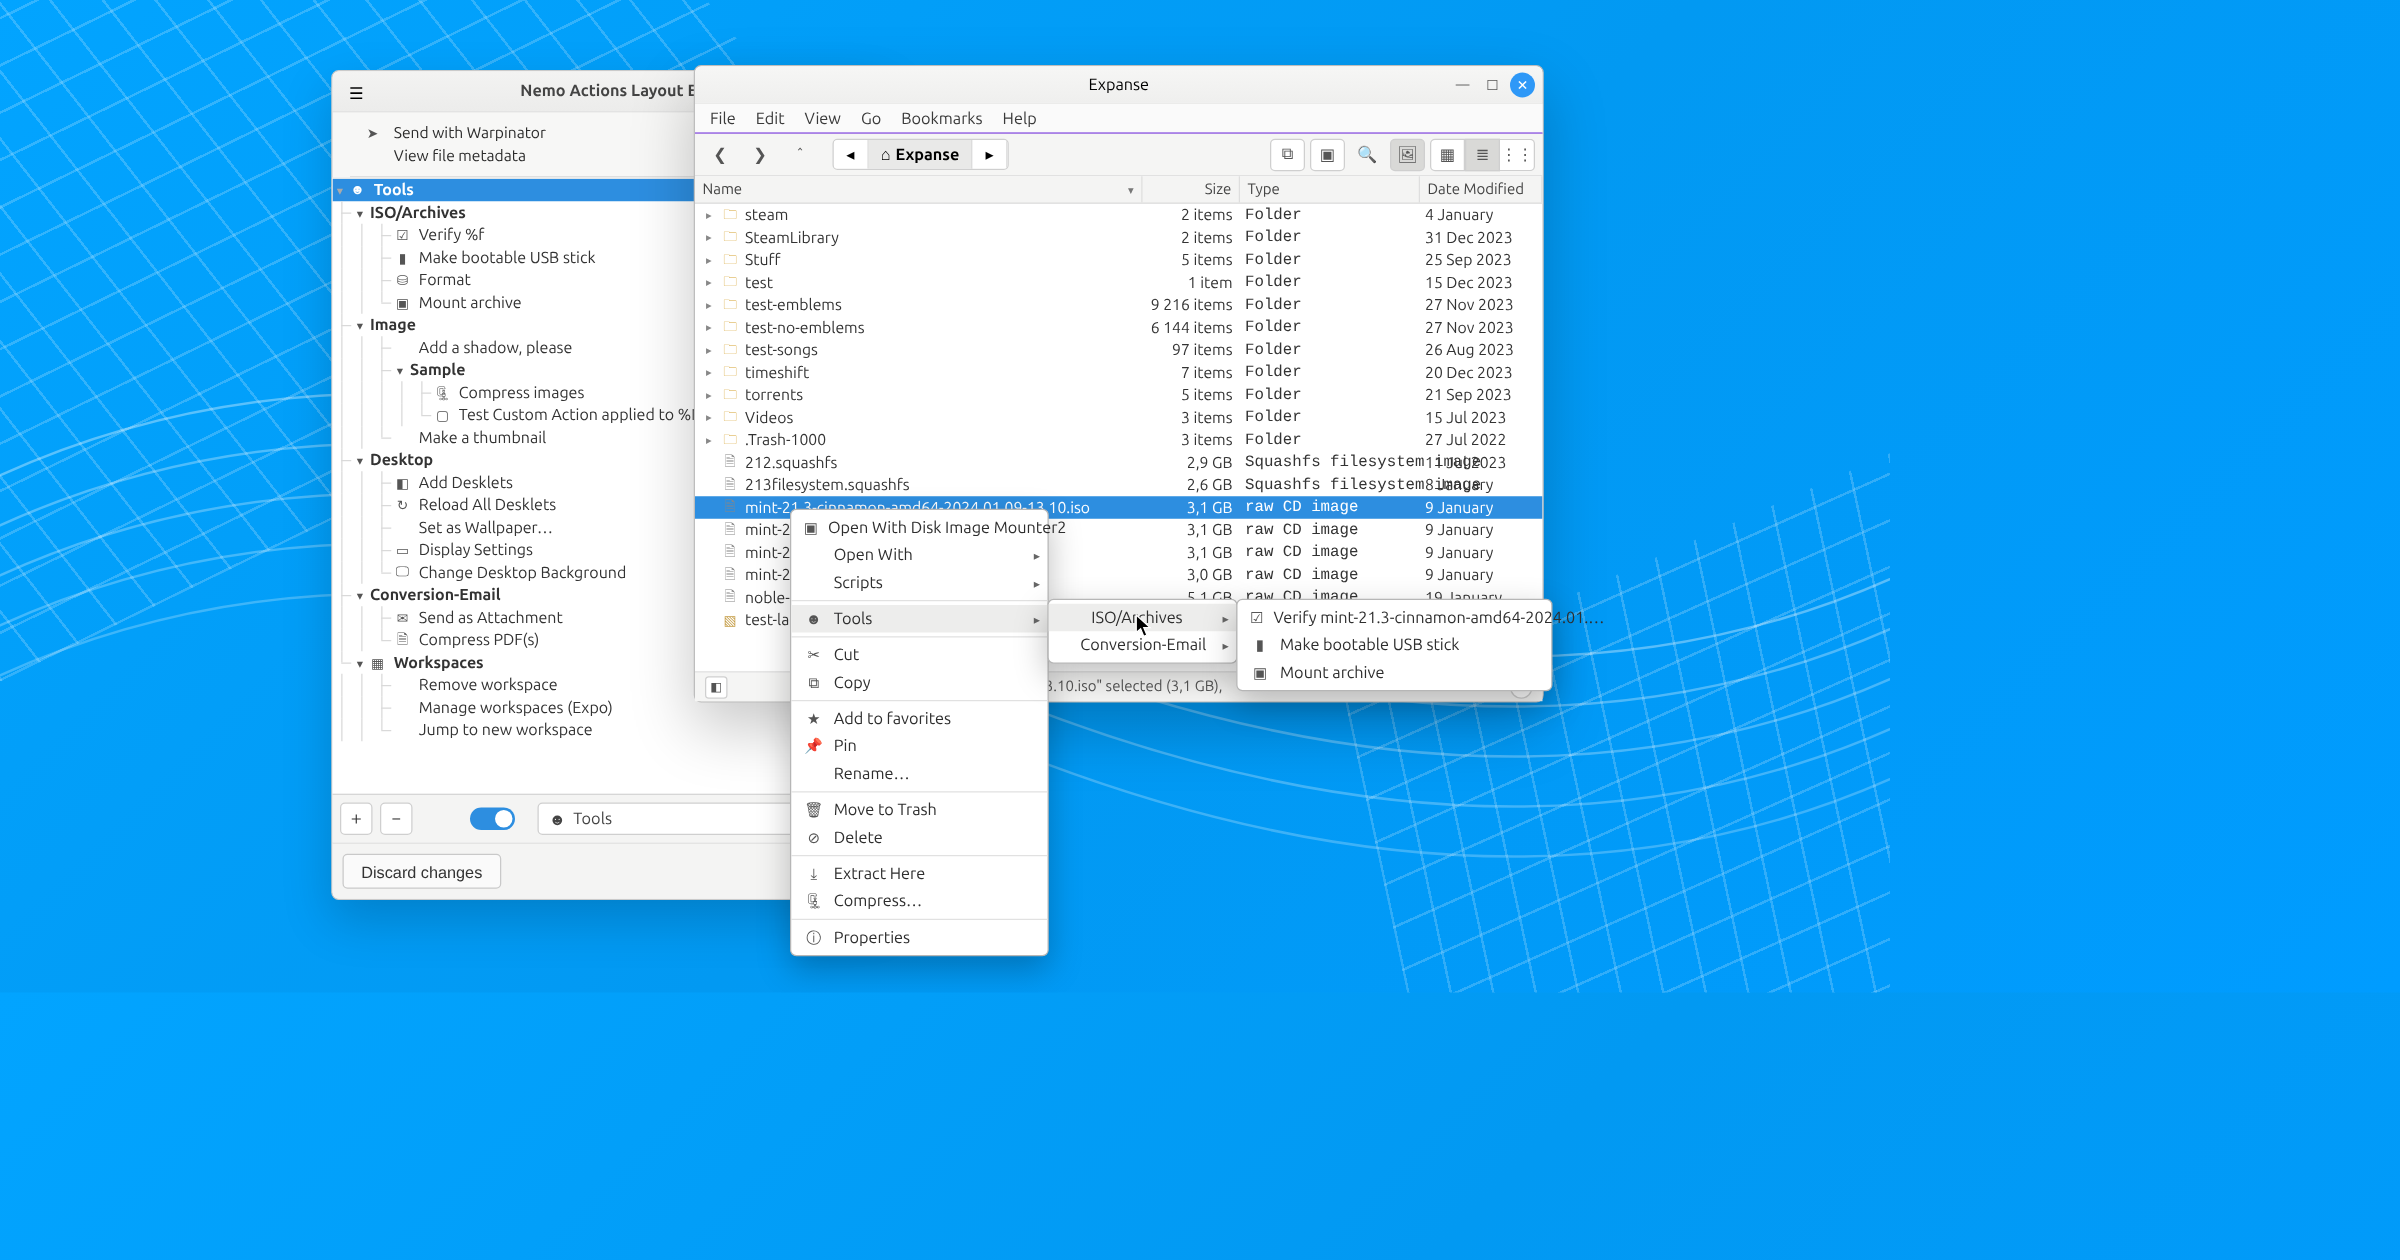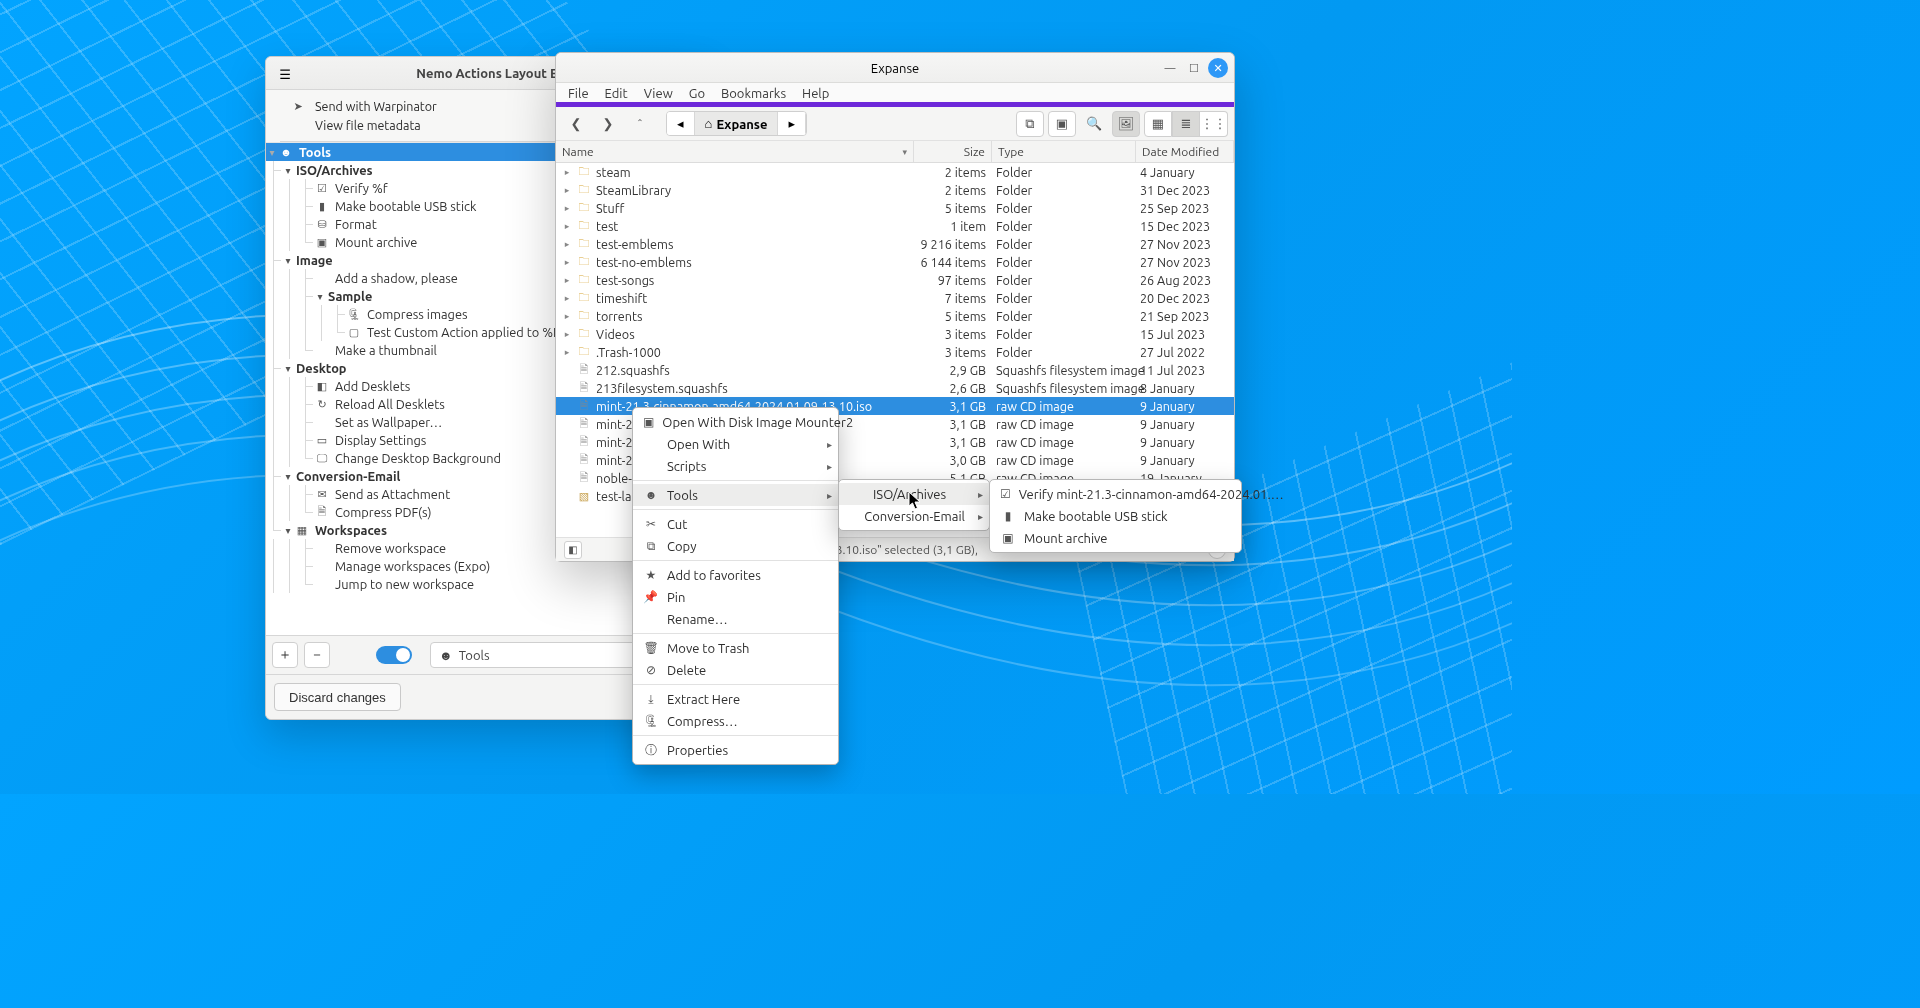--- a/index.html
+++ b/index.html
@@ -100,21 +100,21 @@
     display:flex; flex-direction:column;
   }
   .nemo-titlebar {
     height:30px; background:linear-gradient(#f6f6f5,#efefee); border-radius:6px 6px 0 0;
     display:flex; align-items:center; justify-content:center; position:relative;
     border-bottom:1px solid #dcdcda;
   }
   .nemo-titlebar .ws { position:absolute; right:6px; top:5px; display:flex; gap:4px; }
   .ws-btn { width:20px;height:20px;border-radius:4px;display:flex;align-items:center;justify-content:center;font-size:11px;color:#555;}
   .ws-close { background:#2e98f7;color:#fff;border-radius:50%;width:20px;height:20px;}
-  .menubar { height:24px; display:flex; align-items:center; gap:16px; padding:0 12px; color:#3a3a3a; font-size:13px; background:#fafafa; border-bottom:5px solid #6d28d9;}
+  .menubar { height:24px; display:flex; align-items:center; gap:16px; padding:0 12px; color:#3a3a3a; font-size:13px; background:#fafafa; border-bottom:1px solid #6d28d9;}
   .toolbar { height:34px; display:flex; align-items:center; gap:4px; padding:0 6px; border-bottom:1px solid #e1e1e1; background:#f5f5f4;}
   .tb-btn { width:28px;height:26px;border:1px solid transparent;border-radius:4px;display:inline-flex;align-items:center;justify-content:center;font-size:13px;color:#555;}
   .tb-btn.raised { border-color:#cfcfcf;background:#fff;}
   .crumb { display:flex;align-items:center;border:1px solid #cfcfcf;border-radius:4px;overflow:hidden;}
   .crumb-seg{padding:4px 10px;background:#fff;display:flex;align-items:center;gap:4px;border-right:1px solid #d7d7d7;}
   .crumb-seg.active{background:#e9e9e8;font-weight:600;}
   .tb-spacer{flex:1;}
   .view-group { display:flex; gap:0;}
   .view-group .tb-btn{border:1px solid #cfcfcf;background:#fff;border-radius:0;}
   .view-group .tb-btn:first-child{border-radius:4px 0 0 4px;}
@@ -126,21 +126,21 @@
   .col-name{flex:1;justify-content:center;}
   .col-size{width:78px;justify-content:flex-end;}
   .col-type{width:144px;}
   .col-date{width:98px;text-align:right;}
 
   .filelist { flex:1; overflow:hidden; font-size:12.6px; color:#333; }
   .row { height:18px; display:flex; align-items:center; }
   .row.sel { background:#2d8ee0; color:#fff;}
   .cell-name { flex:1; display:flex; align-items:center; gap:5px; padding-left:6px; overflow:hidden; white-space:nowrap; }
   .cell-size { width:78px; text-align:right; padding-right:6px;margin-left:33px;}
-  .cell-type { width:144px; padding-left:4px; white-space:nowrap;}
+  .cell-type { width:144px; padding-left:4px; white-space:nowrap;font-family:Liberation Mono, monospace;}
   .cell-date { width:98px; padding-left:4px; white-space:nowrap;}
   .expander { width:10px; display:inline-flex;justify-content:center;color:#888;font-size:9px;}
   .ficon { width:14px;height:14px;display:inline-flex;align-items:center;justify-content:center;font-size:11px;}
   .folder-ic{color:#d6a637;}
   .file-ic{color:#888;}
 
   .statusbar { height:24px; border-top:1px solid #e1e1e1; background:#f5f5f4; display:flex;align-items:center;padding:0 8px;font-size:12px;color:#555;gap:6px;}
   .statusbar .sb-spacer{flex:1;}
   .sb-btn{width:18px;height:18px;border:1px solid #cfcfcf;border-radius:3px;display:inline-flex;align-items:center;justify-content:center;font-size:10px;background:#fff;}
 

